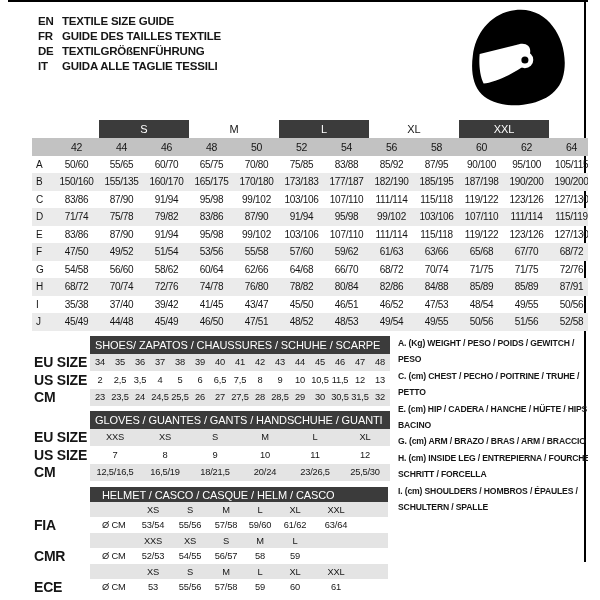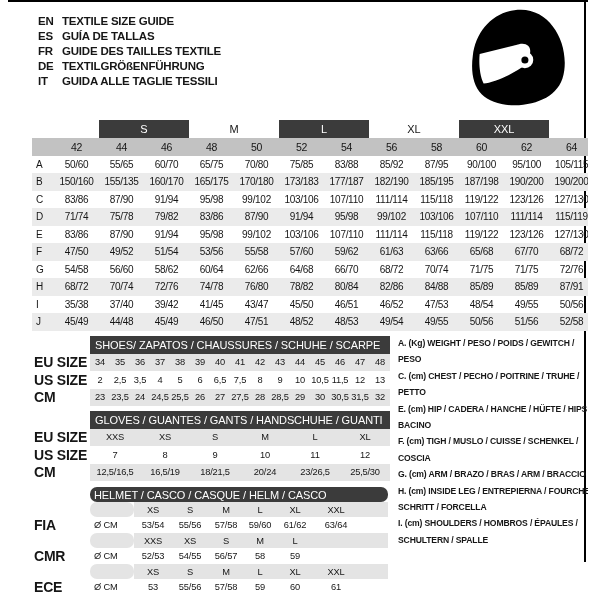--- a/index.html
+++ b/index.html
@@ -36,41 +36,37 @@
   
   .sub { position:absolute; left:32px; }
   .sub td { height:17.5px; font-size:9.3px; letter-spacing:-0.2px; }
   .sub td.lbl { text-align:left; font-weight:bold; font-size:14px; letter-spacing:-0.2px; background:#fff; padding-left:2px; }
   .sub td.dark-header { text-align:left; padding-left:5px; font-size:11px; letter-spacing:-0.1px; }
   .sub td.shade { background:#e4e4e4; }
   #shoes-table  { top:336px; }
   #gloves-table { top:411px; }
   #helmet-table { top:487px; }
   #helmet-table td { height:15px; }
-  #helmet-table td:nth-child(2) { text-align:left; padding-left:4px;border-radius:7px; }
+  #helmet-table td:nth-child(2) { text-align:left; padding-left:12px; }
 
   
   .legend { position:absolute; top:335px; left:398px; width:198px; }
   .legend-item { font-weight:bold; font-size:8.6px; line-height:16.4px; letter-spacing:-0.15px; }
 </style>
 </head>
 <body>
 
 <div class="page">
   <div class="frame-top"></div>
   <div class="frame-right"></div>
 
   <div class="langs" id="langs">
       <div class="lang-row">
         <span class="lang-code">EN</span>
         <span class="lang-text">TEXTILE SIZE GUIDE</span>
-      </div>
-      <div class="lang-row">
-        <span class="lang-code">ES</span>
-        <span class="lang-text">GUÍA DE TALLAS</span>
       </div>
       <div class="lang-row">
         <span class="lang-code">FR</span>
         <span class="lang-text">GUIDE DES TAILLES TEXTILE</span>
       </div>
       <div class="lang-row">
         <span class="lang-code">DE</span>
         <span class="lang-text">TEXTILGRÖßENFÜHRUNG</span>
       </div>
       <div class="lang-row">
@@ -489,18 +485,17 @@
           <td>61</td>
           <td></td>
         </tr>
       </tbody>
   </table>
 
   <div class="legend" id="legend">
       <div class="legend-item">A. (Kg) WEIGHT / PESO / POIDS / GEWITCH / PESO</div>
       <div class="legend-item">C. (cm) CHEST / PECHO / POITRINE / TRUHE / PETTO</div>
       <div class="legend-item">E. (cm) HIP / CADERA / HANCHE / HÜFTE / HIPS / BACINO</div>
-      <div class="legend-item">F. (cm) TIGH / MUSLO / CUISSE / SCHENKEL / COSCIA</div>
       <div class="legend-item">G. (cm) ARM / BRAZO / BRAS / ARM / BRACCIO</div>
       <div class="legend-item">H. (cm) INSIDE LEG / ENTREPIERNA / FOURCHE / SCHRITT / FORCELLA</div>
       <div class="legend-item">I. (cm) SHOULDERS / HOMBROS / ÉPAULES / SCHULTERN / SPALLE</div>
     </div>
 </div>
 
 </body></html>

